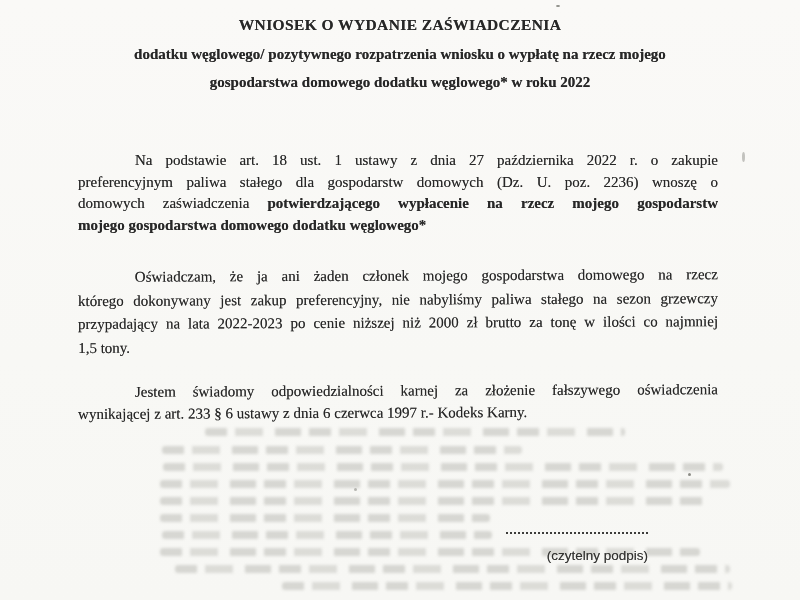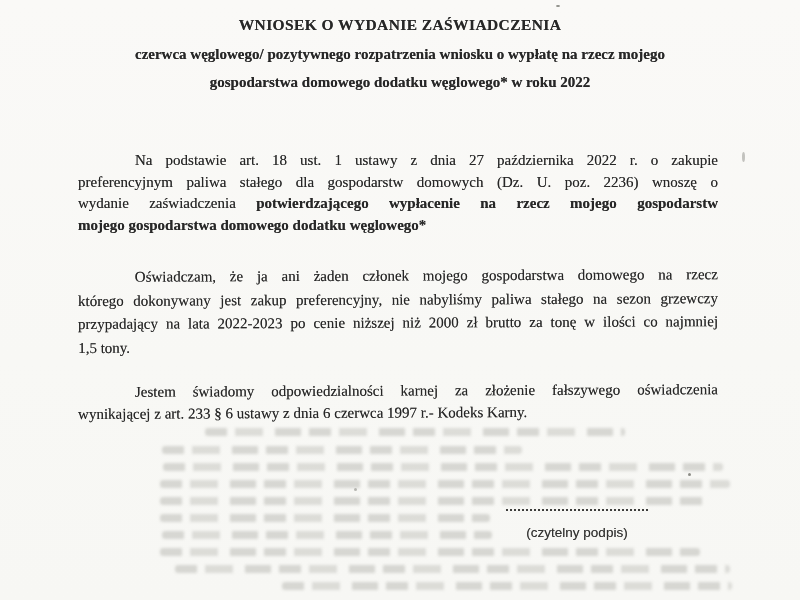--- a/index.html
+++ b/index.html
@@ -20,21 +20,21 @@
 
   
   .para{position:absolute;left:78px;width:640px;font-size:15px;text-shadow:0 0 .35px rgba(35,35,35,.6);}
   .para .line{white-space:nowrap;}
   .para .line.just{white-space:normal;text-align:justify;text-align-last:justify;}
   .para .line.ind{padding-left:57px;}
   .para b{font-weight:bold;}
   .tilt{transform:rotate(-0.25deg);transform-origin:left center;}
 
   
-  .signature{position:absolute;left:506px;top:509px;width:142px;text-align:center;}
+  .signature{position:absolute;left:506px;top:532px;width:142px;text-align:right;}
   .sig-dots{height:0;border-top:2px dotted #3d3d3b;margin-bottom:14px;filter:blur(.2px);}
   .sig-caption{font-family:"Liberation Sans", sans-serif;font-size:13.5px;color:#333331;
     text-shadow:0 0 .4px rgba(45,45,45,.55);}
 
   
   .footnote{position:absolute;left:78px;top:574px;font-family:"Liberation Sans", sans-serif;
     font-weight:bold;font-size:14.5px;color:#2b2b29;text-shadow:0 0 .4px rgba(40,40,40,.55);}
 
   
   .ghost{position:absolute;inset:0;pointer-events:none;}
@@ -62,29 +62,29 @@
     <div class="gl" style="left:175px;top:565px;width:555px;"></div>
     <div class="gl" style="left:282px;top:582px;width:450px;"></div>
     <div class="speck" style="left:556px;top:5px;width:4px;height:2px;"></div>
     <div class="speck" style="left:742px;top:152px;width:3px;height:10px;opacity:.5;"></div>
     <div class="speck" style="left:688px;top:473px;width:3px;height:3px;"></div>
     <div class="speck" style="left:354px;top:488px;width:3px;height:3px;opacity:.6;"></div>
   </div>
 
   <header class="title-block">
     <div class="title-line main">WNIOSEK O WYDANIE ZAŚWIADCZENIA</div>
-    <div class="title-line sub">czerwca węglowego/ pozytywnego rozpatrzenia wniosku o wypłatę na rzecz mojego</div>
+    <div class="title-line sub">dodatku węglowego/ pozytywnego rozpatrzenia wniosku o wypłatę na rzecz mojego</div>
     <div class="title-line sub">gospodarstwa domowego dodatku węglowego* w roku 2022</div>
   </header>
 
   <div id="paragraphs">
       <div class="para" style="top: 150px; line-height: 21.5px;">
         <div class="line just ind"><span>Na podstawie art. 18 ust. 1 ustawy z dnia 27 października 2022 r. o zakupie</span></div>
         <div class="line just"><span>preferencyjnym paliwa stałego dla gospodarstw domowych (Dz. U. poz. 2236) wnoszę o</span></div>
-        <div class="line just"><span>wydanie zaświadczenia </span><b>potwierdzającego wypłacenie na rzecz mojego gospodarstw</b></div>
+        <div class="line just"><span>domowych zaświadczenia </span><b>potwierdzającego wypłacenie na rzecz mojego gospodarstw</b></div>
         <div class="line"><b>mojego gospodarstwa domowego dodatku węglowego*</b></div>
       </div>
       <div class="para tilt" style="top: 266px; line-height: 23.5px;">
         <div class="line just ind"><span>Oświadczam, że ja ani żaden członek mojego gospodarstwa domowego na rzecz</span></div>
         <div class="line just"><span>którego dokonywany jest zakup preferencyjny, nie nabyliśmy paliwa stałego na sezon grzewczy</span></div>
         <div class="line just"><span>przypadający na lata 2022-2023 po cenie niższej niż 2000 zł brutto za tonę w ilości co najmniej</span></div>
         <div class="line"><span>1,5 tony.</span></div>
       </div>
       <div class="para tilt" style="top: 381px; line-height: 22px;">
         <div class="line just ind"><span>Jestem świadomy odpowiedzialności karnej za złożenie fałszywego oświadczenia</span></div>

